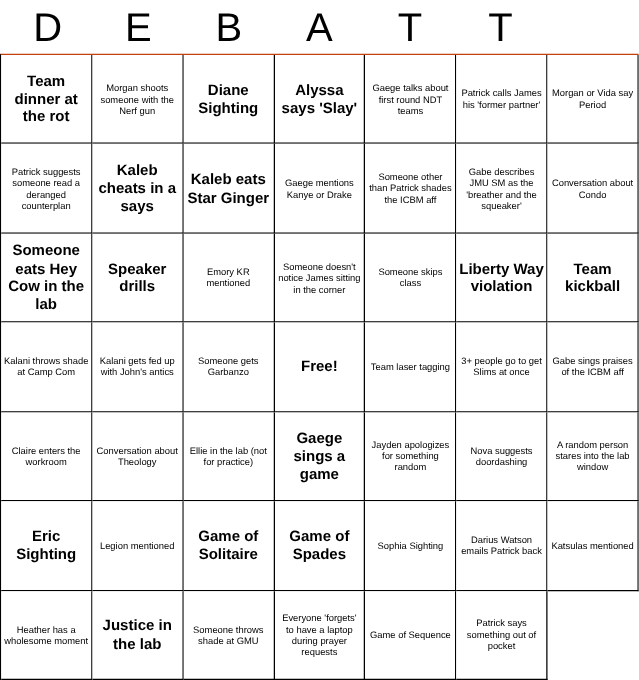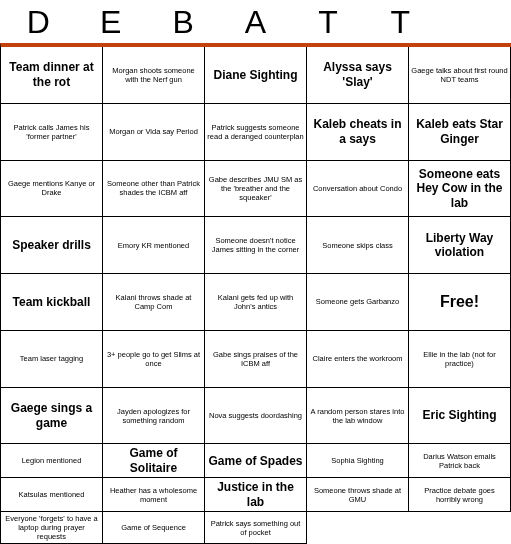--- a/index.html
+++ b/index.html
@@ -25,46 +25,46 @@
     }
     .bingo-title-letter {
       font-size: 32px;
       font-weight: normal;
       font-family: Arial, sans-serif;
       flex: 1;
       text-align: center;
     }
     .bingo-grid {
       display: grid;
-      grid-template-columns: repeat(5, 1fr);
+      grid-template-columns: repeat(7, 1fr);
       grid-template-rows: repeat(7, 1fr);
       flex: 1;
       border-left: 1px solid #000;
-      border-top: 4px solid #c2410c;
+      border-top: 1px solid #c2410c;
     }
     .bingo-cell {
       border-right: 1px solid #000;
       border-bottom: 1px solid #000;
       display: flex;
       align-items: center;
       justify-content: center;
       text-align: center;
       padding: 2px;
       font-size: 7.5px;
       line-height: 1.2;
       cursor: pointer;
       background: #fff;
       position: relative;
     }
     .bingo-cell.large-text {
       font-size: 12px;
       font-weight: bold;
     }
     .bingo-cell.free {
-      font-size: 16px;
+      font-size: 12px;
       font-weight: bold;
     }
   </style>
 </head>
 <body>
 
 <div class="bingo-container">
   <div class="bingo-title">
   <span class="bingo-title-letter">D</span>
       <span class="bingo-title-letter">E</span>
@@ -97,33 +97,33 @@
       <div class="bingo-cell large-text">Liberty Way violation</div>
       <div class="bingo-cell large-text">Team kickball</div>
       <div class="bingo-cell">Kalani throws shade at Camp Com</div>
       <div class="bingo-cell">Kalani gets fed up with John's antics</div>
       <div class="bingo-cell">Someone gets Garbanzo</div>
       <div class="bingo-cell free">Free!</div>
       <div class="bingo-cell">Team laser tagging</div>
       <div class="bingo-cell">3+ people go to get Slims at once</div>
       <div class="bingo-cell">Gabe sings praises of the ICBM aff</div>
       <div class="bingo-cell">Claire enters the workroom</div>
+      <div class="bingo-cell">Conversation about Theology</div>
       <div class="bingo-cell">Ellie in the lab (not for practice)</div>
       <div class="bingo-cell large-text">Gaege sings a game</div>
       <div class="bingo-cell">Jayden apologizes for something random</div>
       <div class="bingo-cell">Nova suggests doordashing</div>
       <div class="bingo-cell">A random person stares into the lab window</div>
       <div class="bingo-cell large-text">Eric Sighting</div>
       <div class="bingo-cell">Legion mentioned</div>
       <div class="bingo-cell large-text">Game of Solitaire</div>
       <div class="bingo-cell large-text">Game of Spades</div>
       <div class="bingo-cell">Sophia Sighting</div>
       <div class="bingo-cell">Darius Watson emails Patrick back</div>
       <div class="bingo-cell">Katsulas mentioned</div>
       <div class="bingo-cell">Heather has a wholesome moment</div>
       <div class="bingo-cell large-text">Justice in the lab</div>
       <div class="bingo-cell">Someone throws shade at GMU</div>
-      <div class="bingo-cell">Practice debate goes horribly wrong</div>
       <div class="bingo-cell">Everyone 'forgets' to have a laptop during prayer requests</div>
       <div class="bingo-cell">Game of Sequence</div>
       <div class="bingo-cell">Patrick says something out of pocket</div>
     </div>
 </div>
 
 </body></html>

